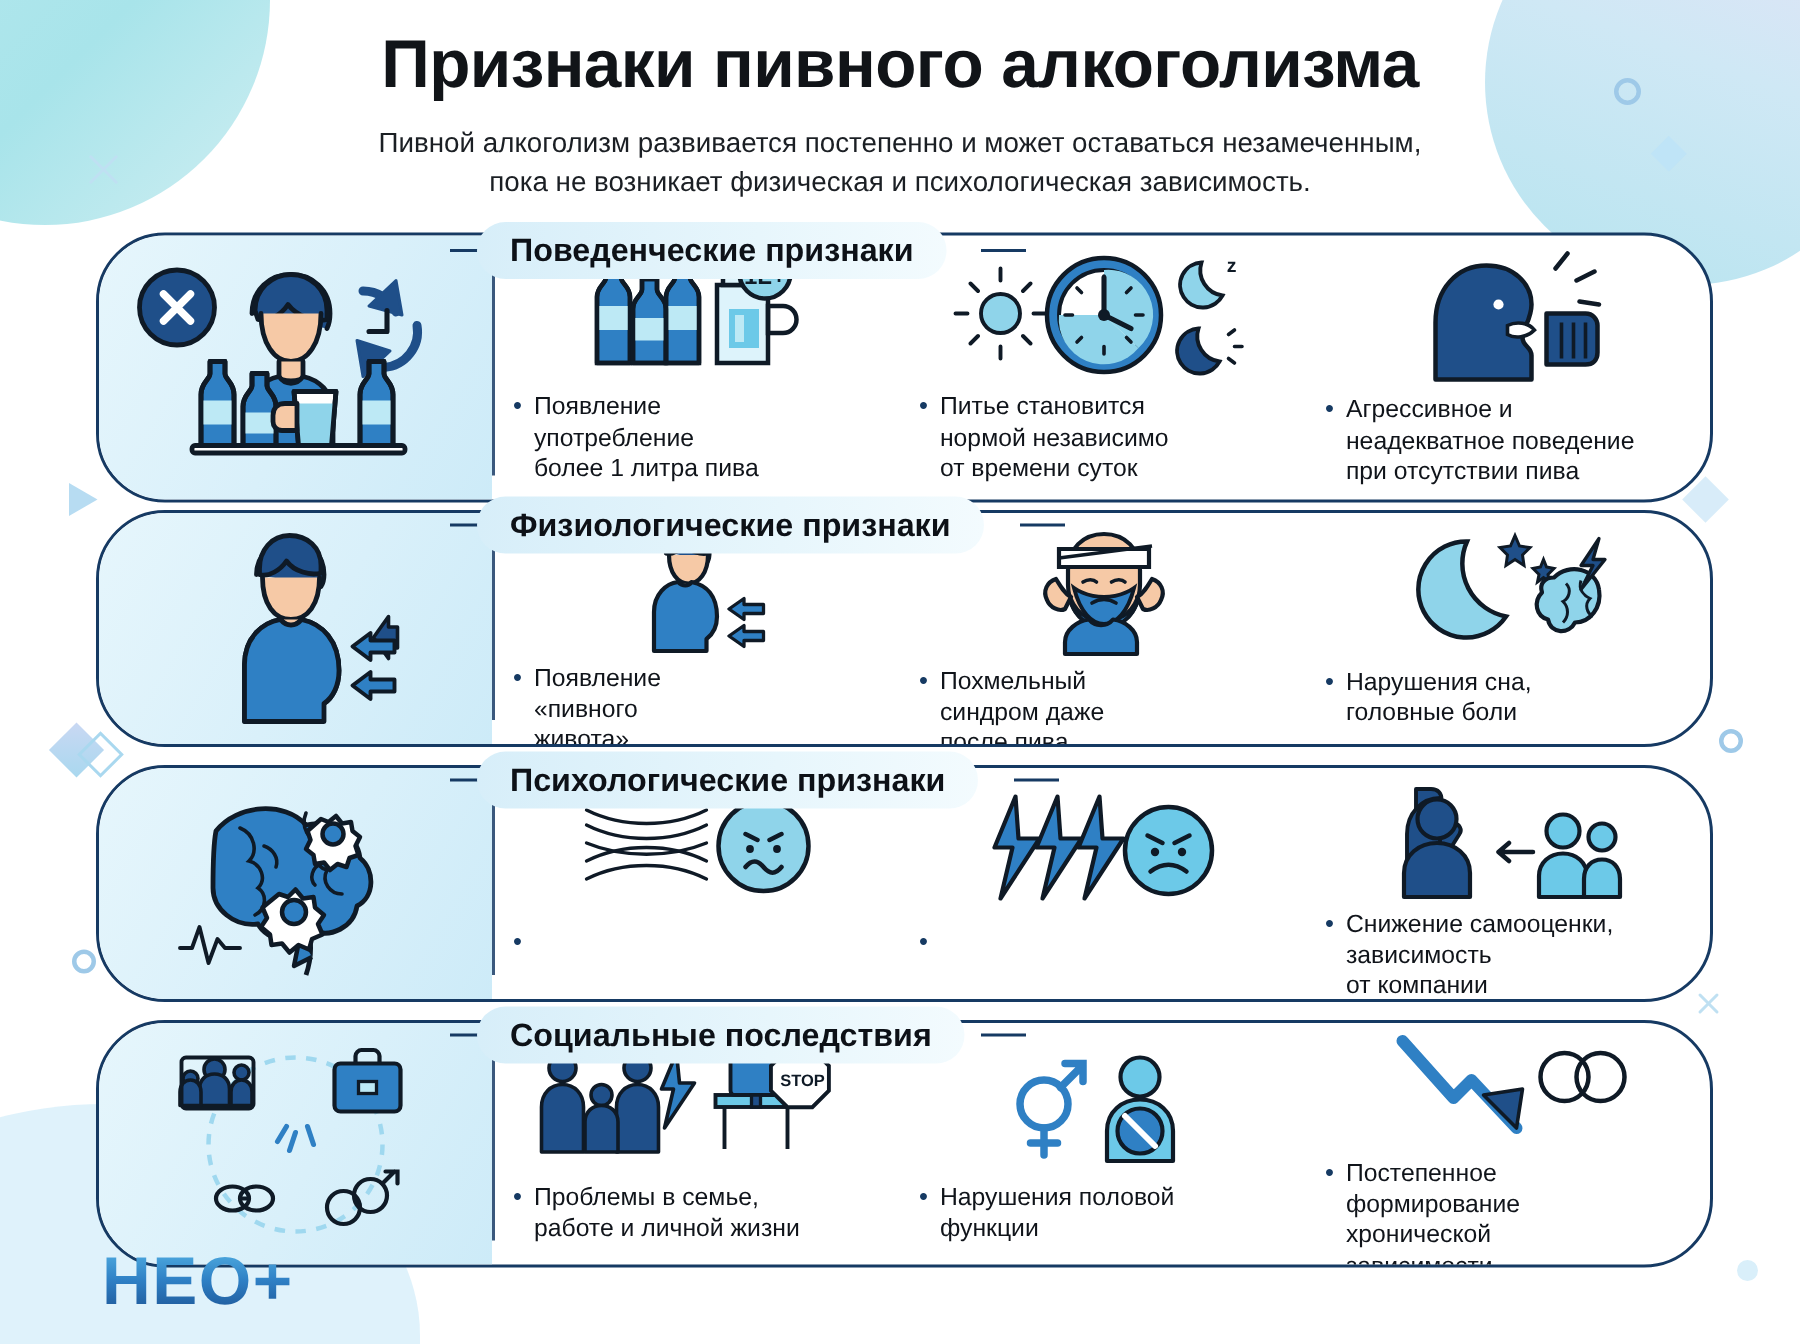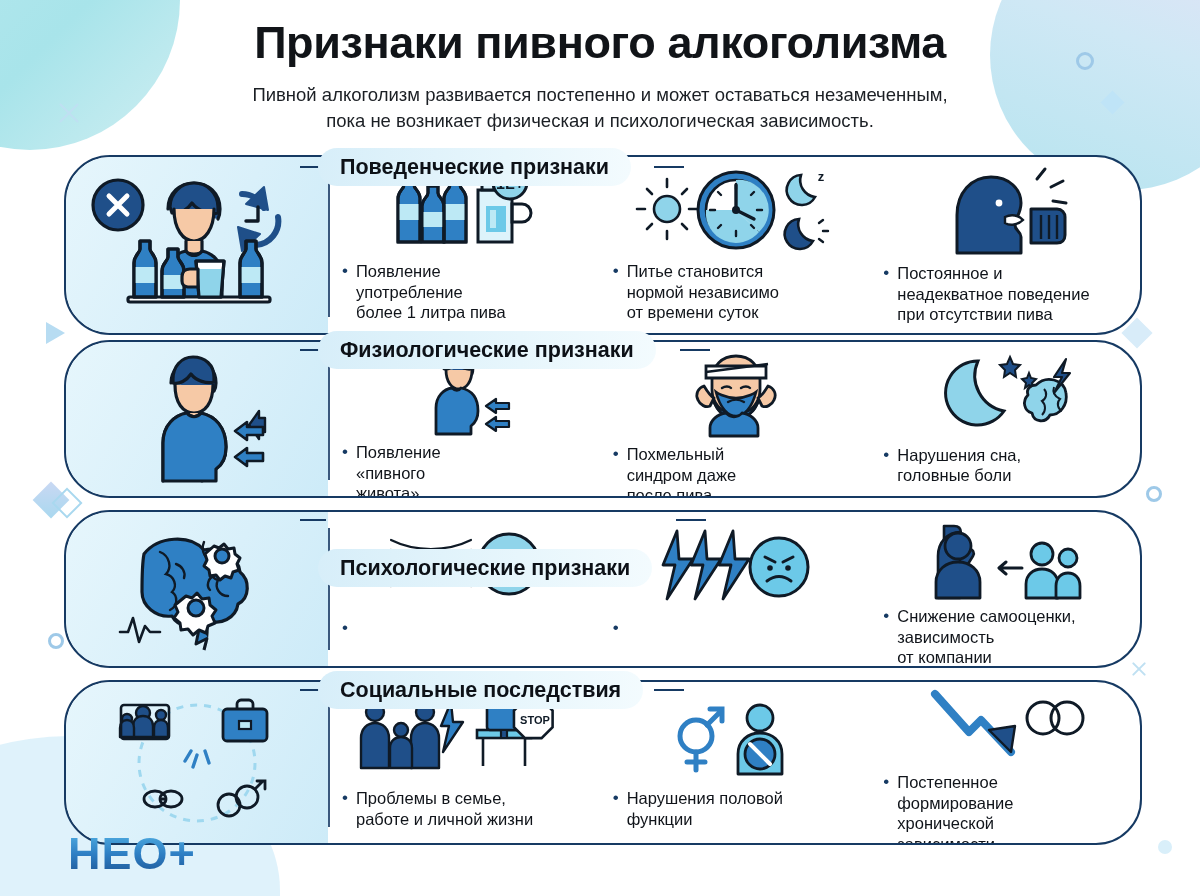--- a/index.html
+++ b/index.html
@@ -284,21 +284,21 @@
               </g>
               <path d="M104 44h26c5 0 8 4 8 8v18c0 5-3 8-8 8h-26z" fill="#1f4f89" stroke="#0f1a26" stroke-width="3" stroke-linejoin="round"></path>
               <g stroke="#0f1a26" stroke-width="2.4" fill="none">
                 <path d="M114 50v24M122 50v24M130 50v24"></path>
               </g>
             </svg>
           </div>
           <div class="item-text">
             <span class="bullet">•</span>
             <span>
-              <span>Постоянное и</span><br>
+              <span>Агрессивное и</span><br>
               <span>неадекватное поведение</span><br>
               <span>при отсутствии пива</span>
             </span>
           </div>
         </div>
 
       </div>
     </div>
   </div>
 
@@ -408,21 +408,21 @@
             </span>
           </div>
         </div>
 
       </div>
     </div>
   </div>
 
   <div class="chip-rule-l" style="left:300px; top:519px; width:26px;"></div>
   <div class="chip-rule-r" style="left:676px; top:519px; width:30px;"></div>
-  <div class="chip" style="top:501px;margin-top:48px;">Психологические признаки</div>
+  <div class="chip" style="top:501px;">Психологические признаки</div>
 
   <div class="section" style="top:510px; height:158px;">
     <div class="sec-inner">
       <div class="sec-hero">
         <svg width="186" height="130" viewBox="0 0 186 130">
           <path d="M40 30c14-18 46-20 60-4 16-4 34 6 36 22 10 8 10 26-2 32-2 14-18 22-30 16-10 10-30 8-36-4-16 2-30-10-30-24 0-10 0-28 2-38z" fill="#2f80c4" stroke="#0f1a26" stroke-width="3.2" stroke-linejoin="round"></path>
           <g stroke="#0f1a26" stroke-width="2.4" fill="none" stroke-linecap="round">
             <path d="M56 28c10 4 12 16 6 22 8 2 12 12 6 18 6 4 6 14-2 18"></path>
             <path d="M100 18c-4 10 2 18 10 20-6 6-4 16 4 18-4 8 2 16 10 16"></path>
             <path d="M72 40c6 2 10 8 8 14M110 52c-6 2-8 10-4 14"></path>

